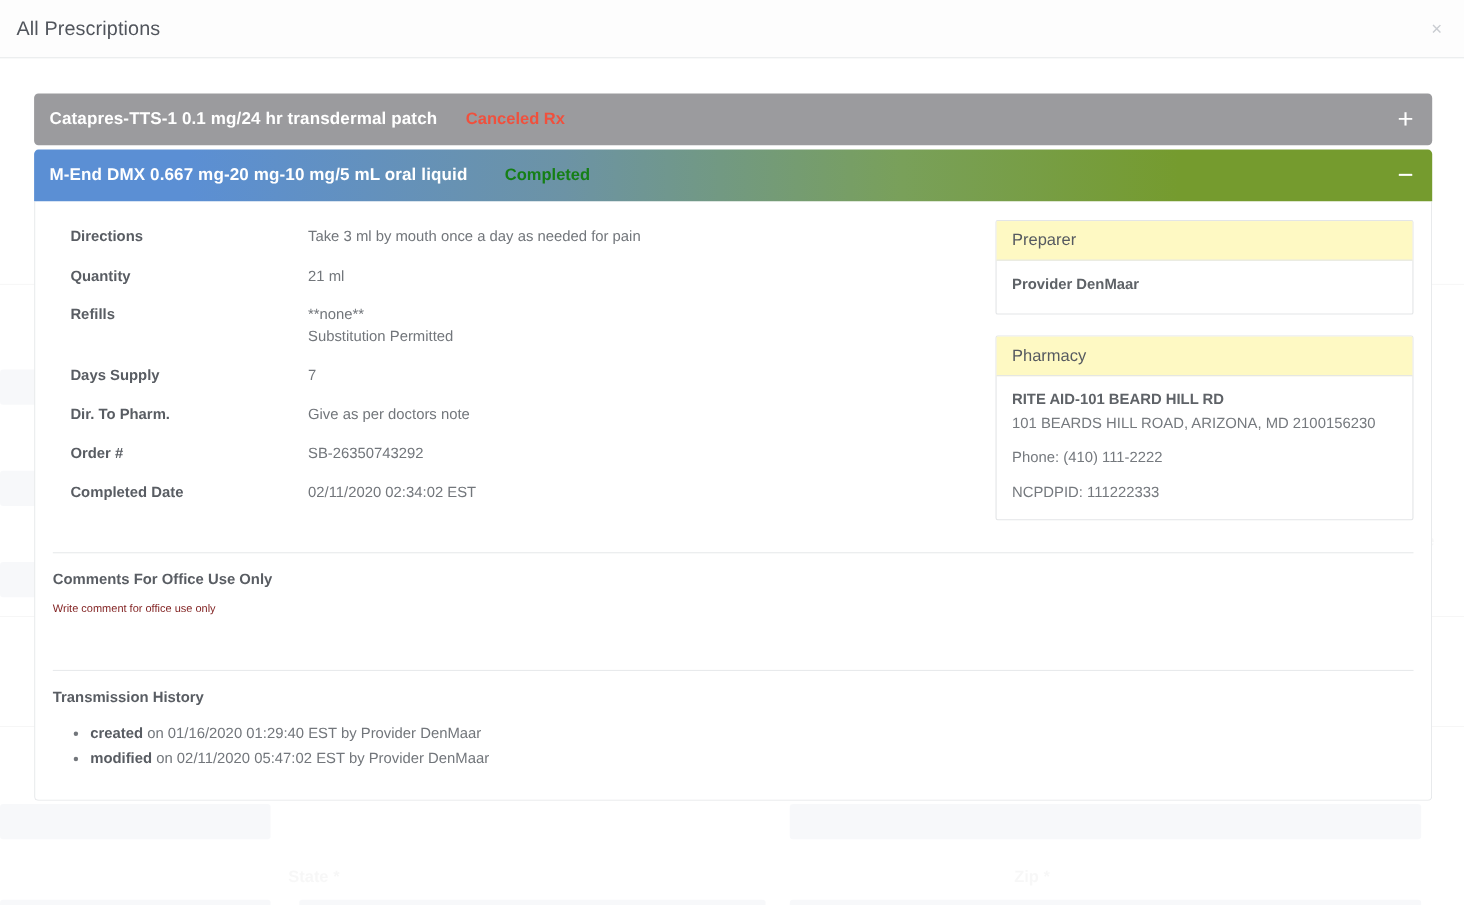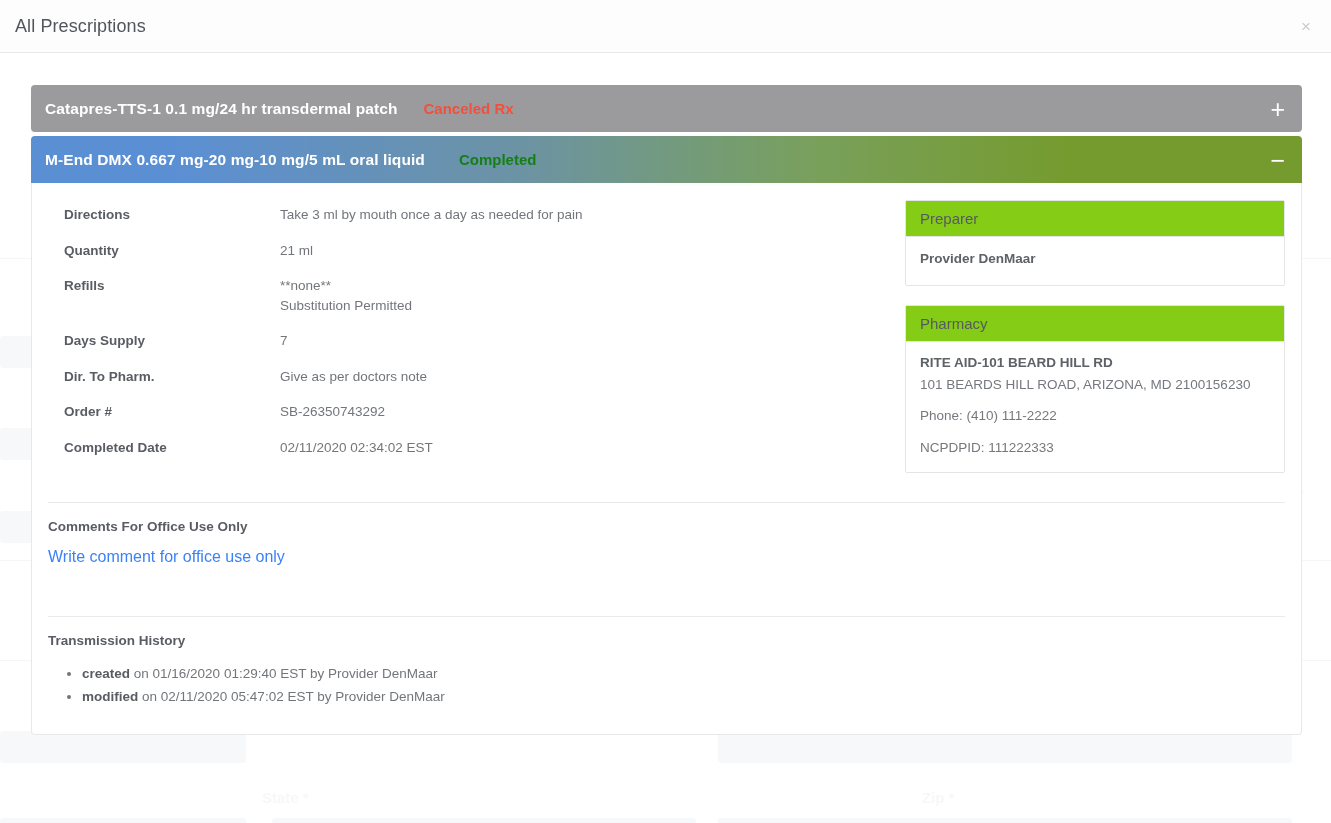--- a/index.html
+++ b/index.html
@@ -154,21 +154,21 @@
     font-weight: 700;
     color: #595d63;
     padding-left: 16px;
   }
   table.details td.v { color: #72767b; }
   .v-sub { display: block; }
 
   
   .card { border: 1px solid #e3e5e7; border-radius: 2px; margin-bottom: 19px; }
   .card-head {
-    background: #84cc16;
+    background: #fef9c3;
     padding: 9px 14px;
     font-size: 15px;
     color: #565a60;
     border-bottom: 1px solid #e3e5e7;
   }
   .card-body { padding: 13px 14px 14px 14px; }
   .card-strong {
     font-size: 13.5px; font-weight: 700; color: #5e6267;
     margin-bottom: 5px;
   }
@@ -180,21 +180,21 @@
   .card-body.preparer { padding: 14px; }
 
   
   .hr { height: 1px; background: #e8eaec; margin: 10px 16px 0 16px; }
   .sec { padding: 16px 16px 10px 16px; }
   .sec-title {
     font-size: 13.5px; font-weight: 700; color: #595d63;
     margin-bottom: 14px;
   }
   .comment-ph {
-    font-size: 16px; color: #3b82f6;
+    font-size: 10px; color: #7f1d1d;
     padding-bottom: 30px;
   }
   ul.history { list-style: disc; margin: 0 0 6px 34px; }
   ul.history li {
     font-size: 13.5px; color: #72767b; line-height: 1.72;
   }
   ul.history li b { color: #585c62; font-weight: 700; }
 </style>
 </head>
 <body>

